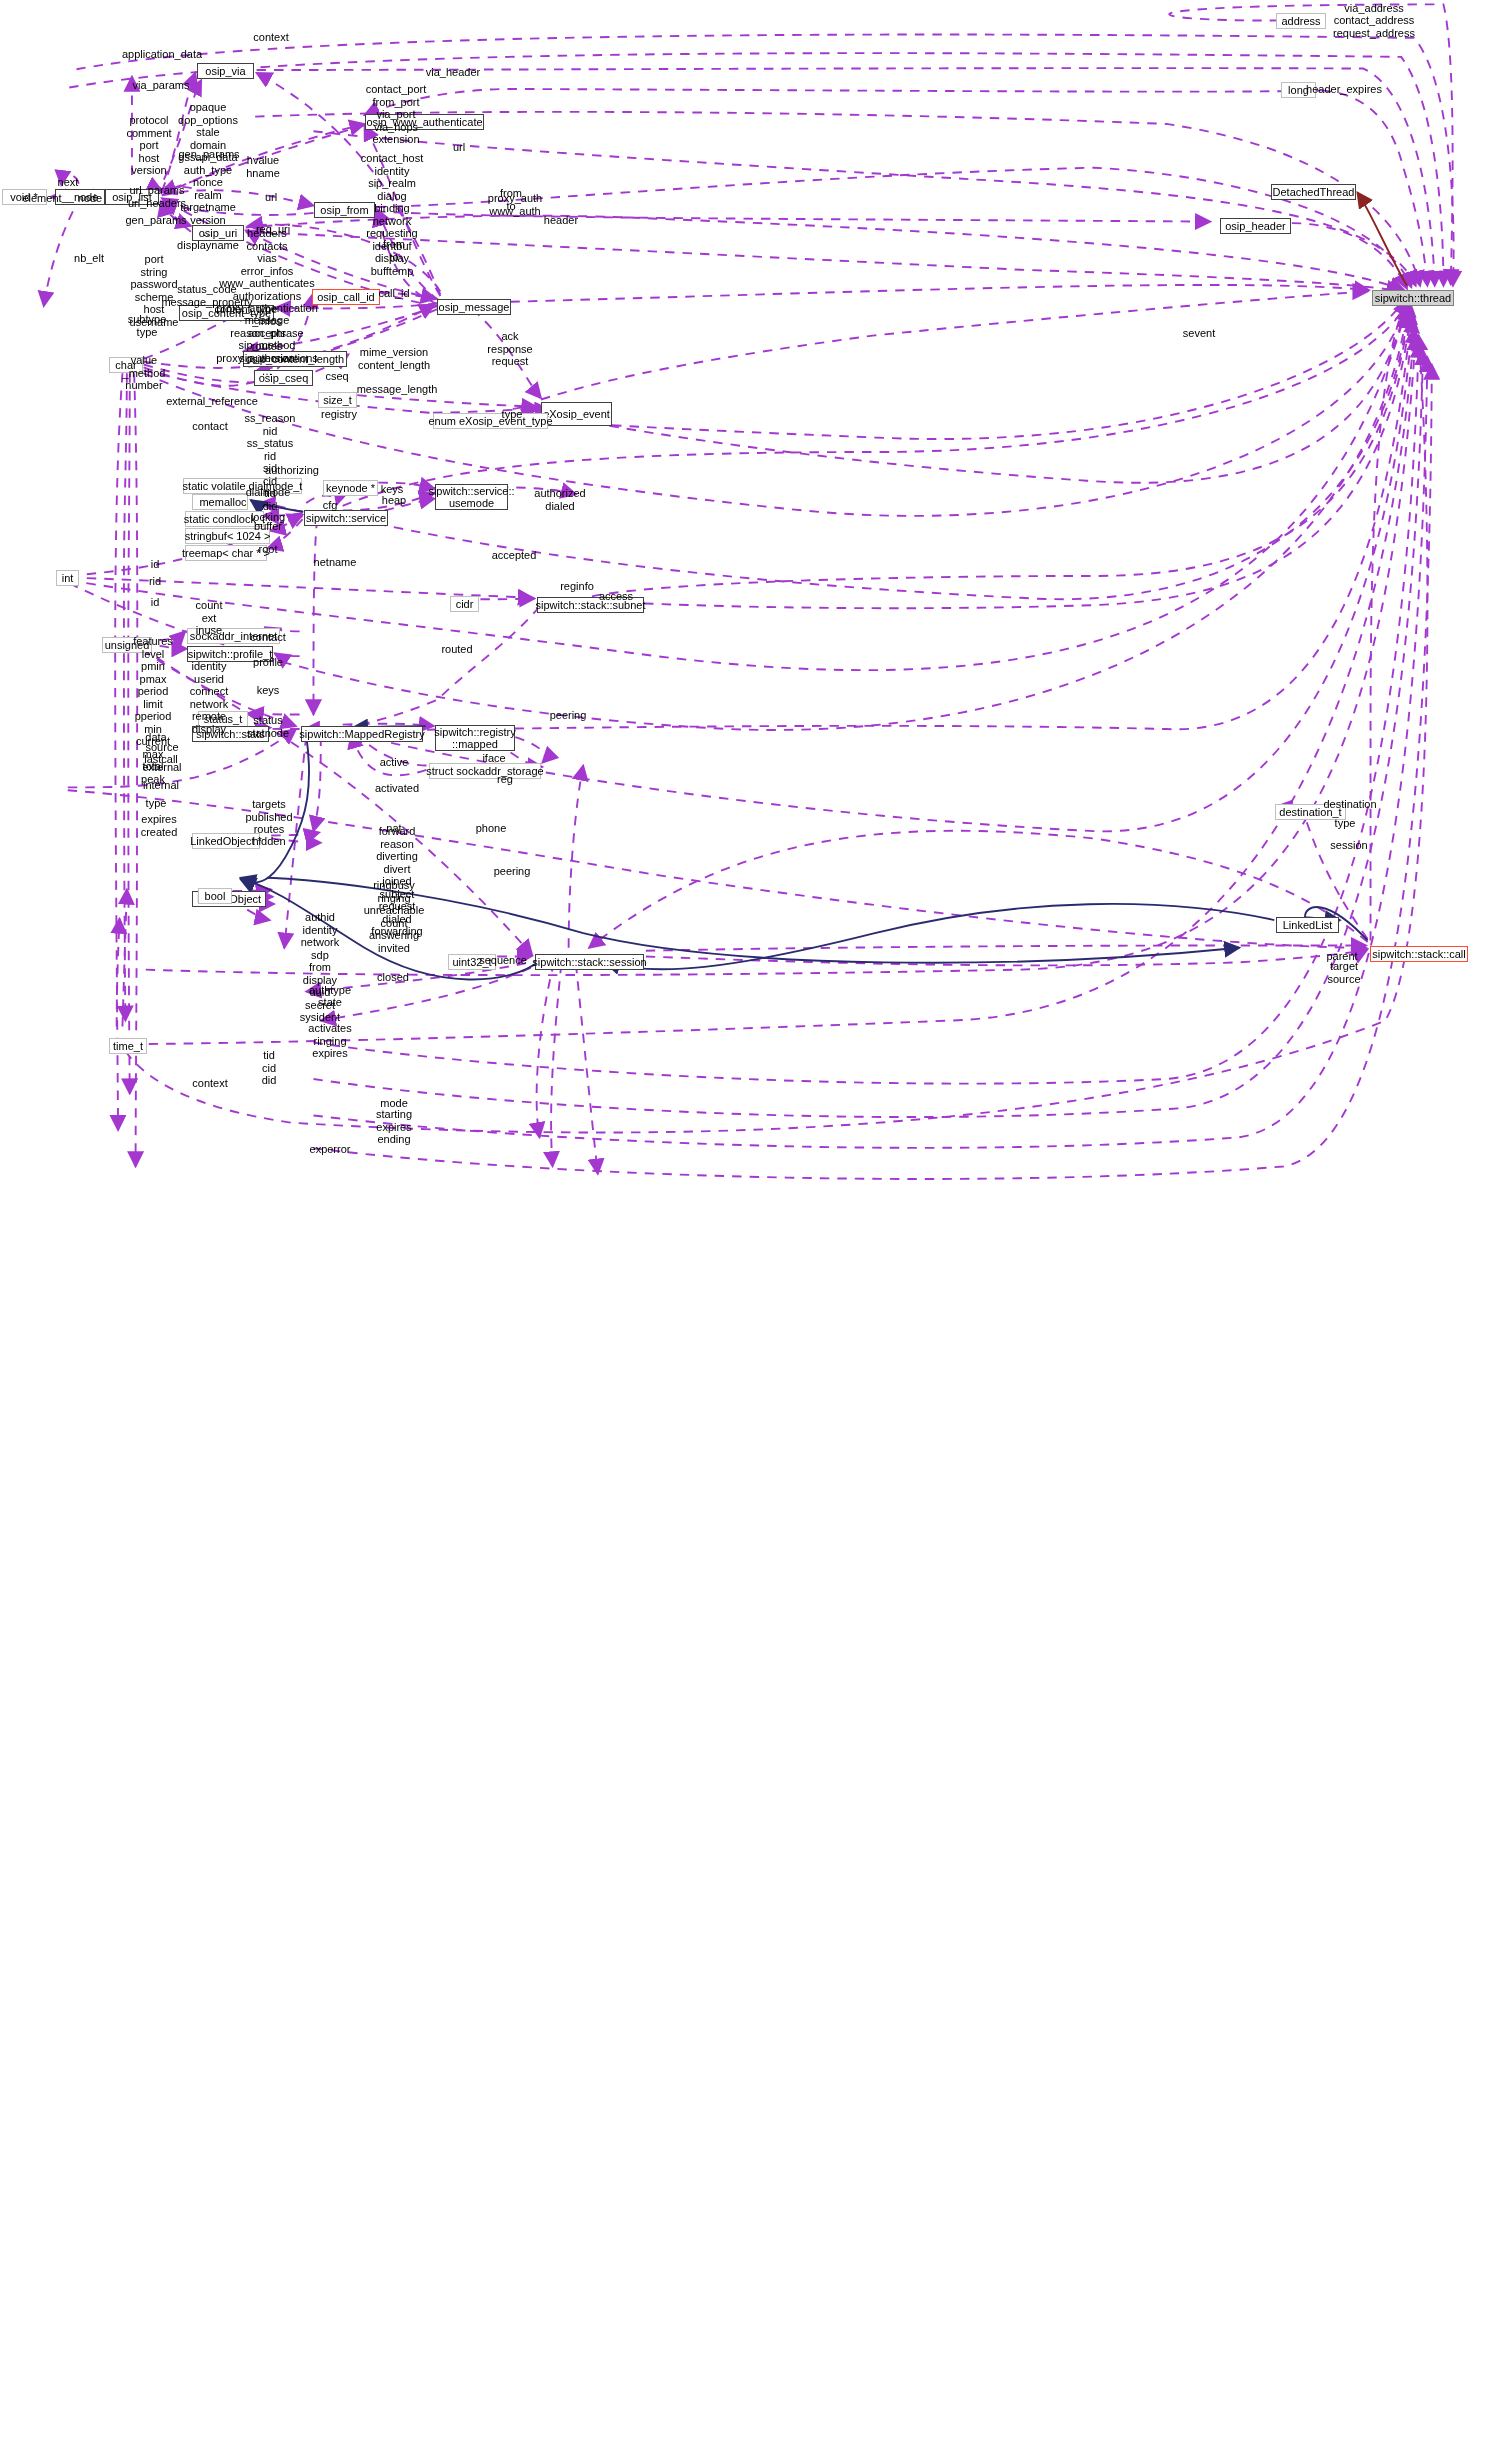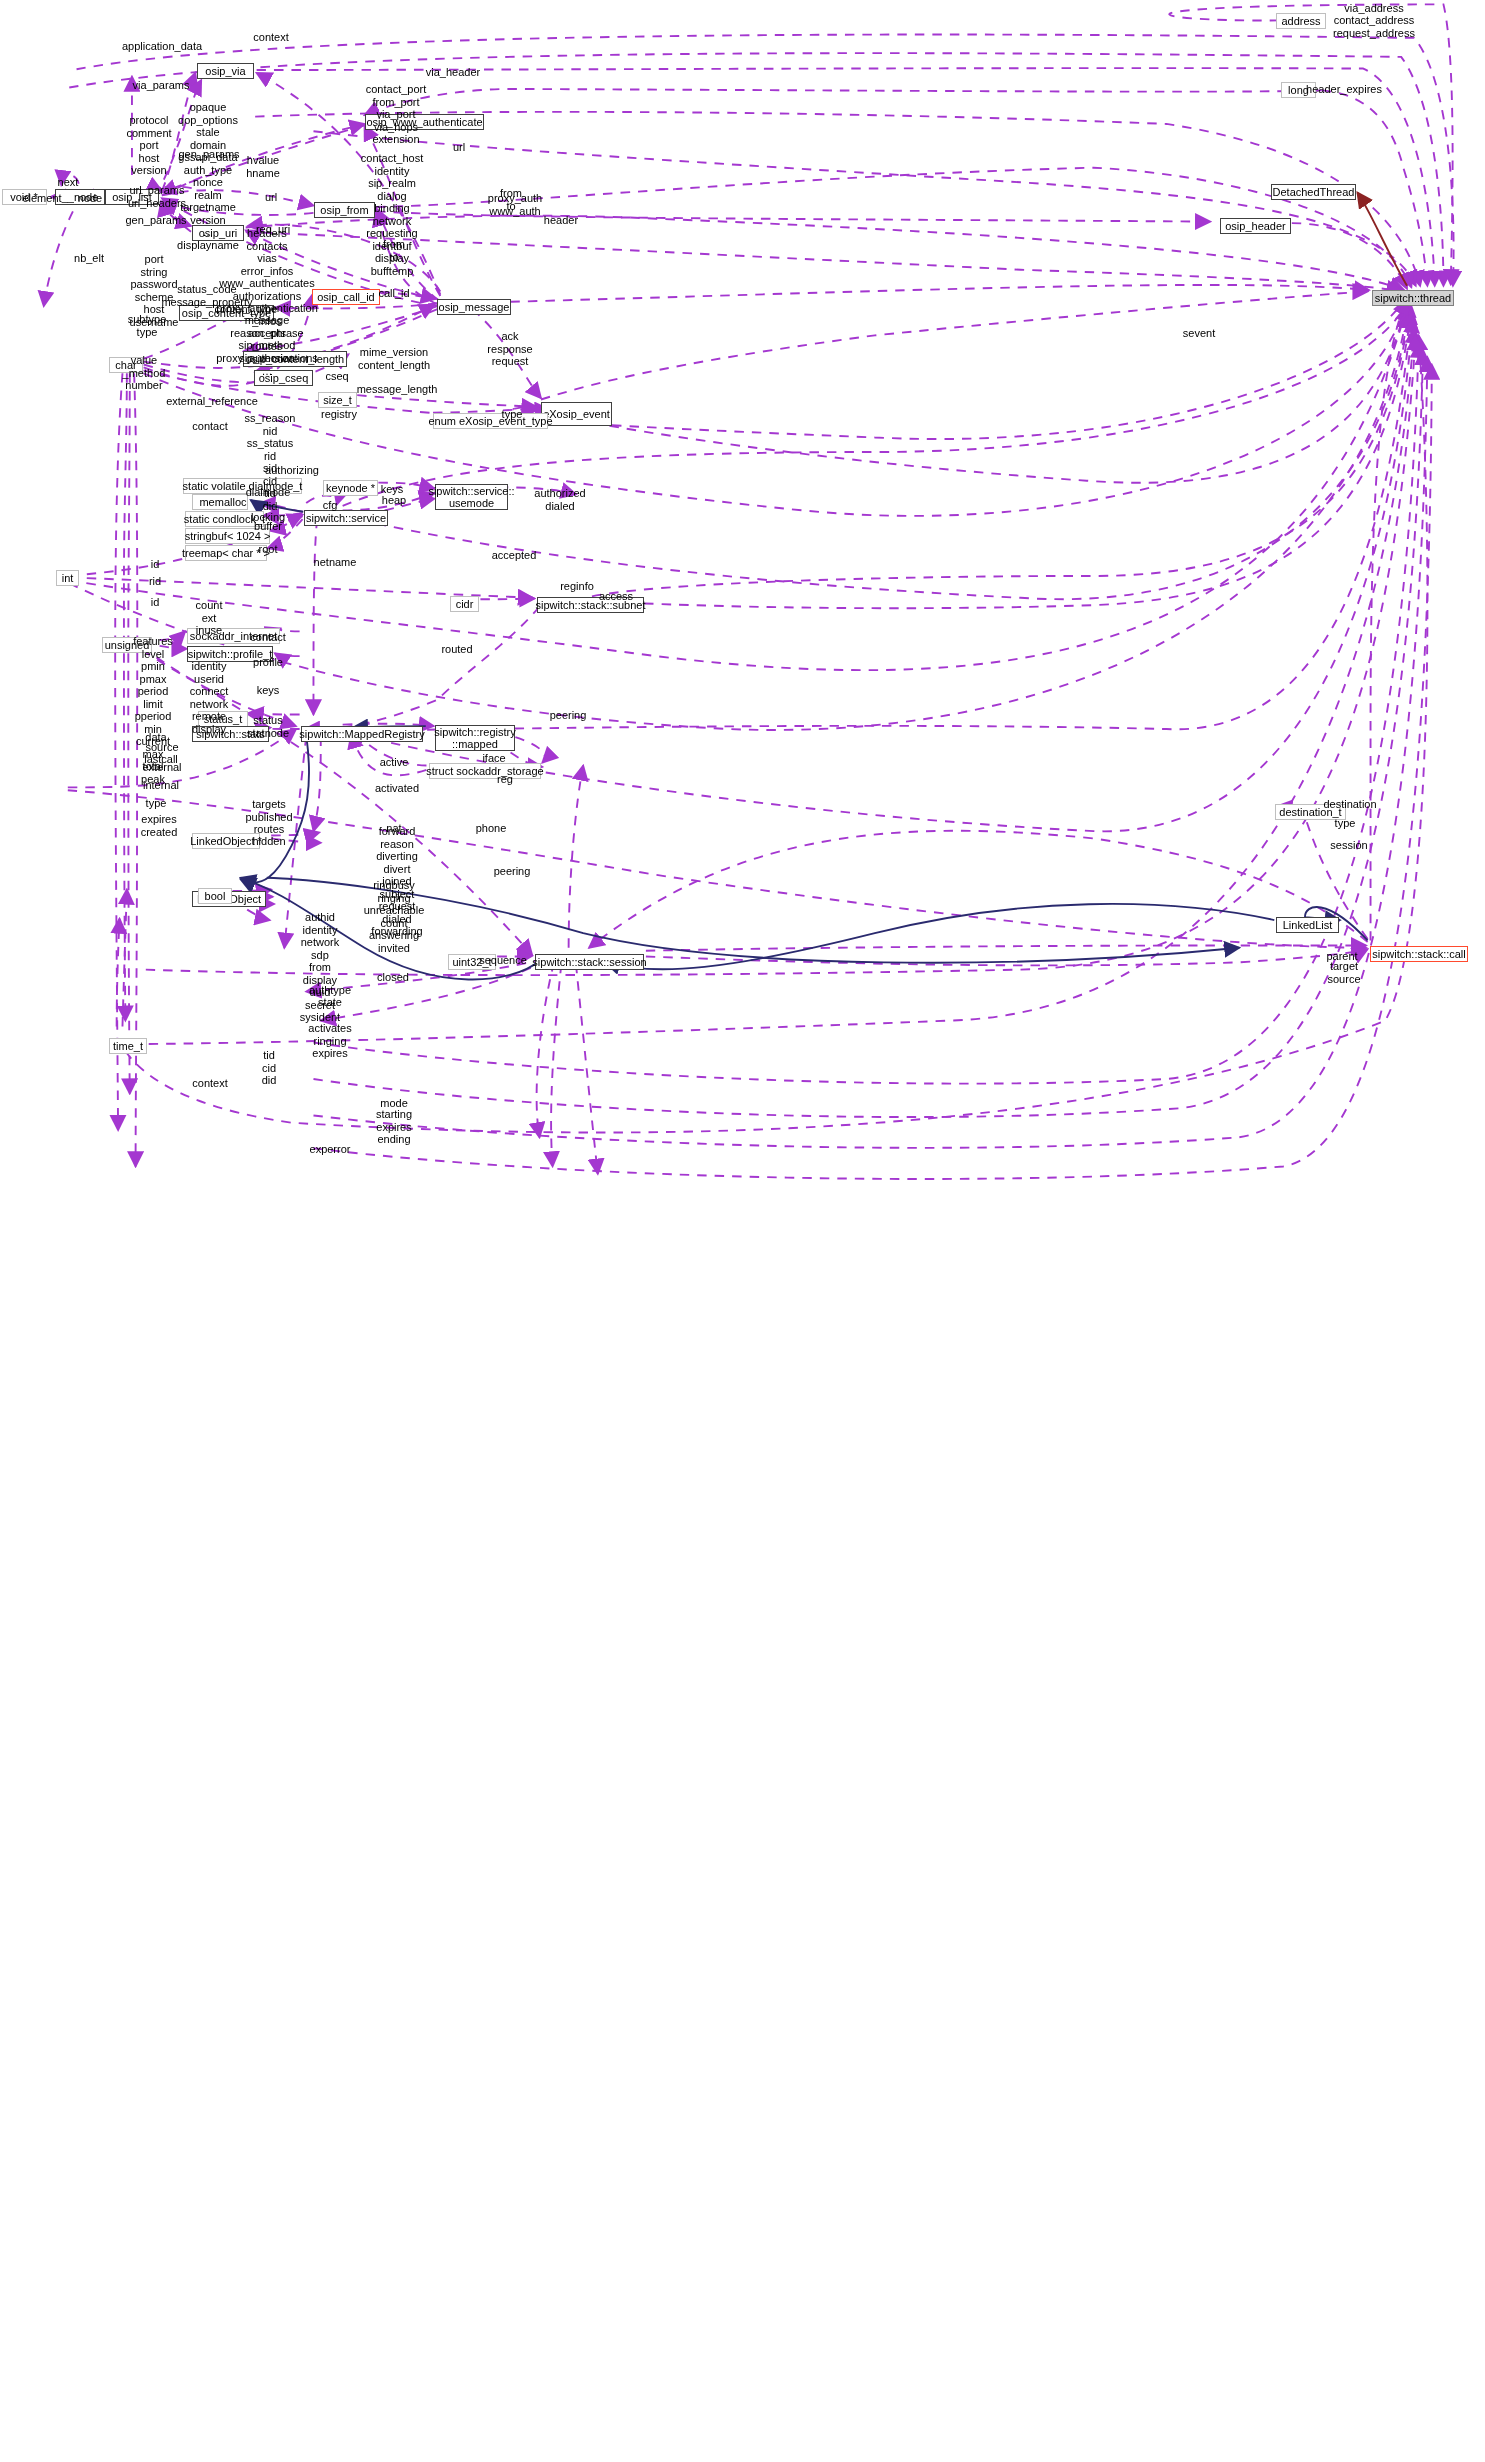--- a/index.html
+++ b/index.html
@@ -272,21 +272,21 @@
       <div class="node thin" style="left: 448px; top: 954px; width: 48px; height: 16px;">uint32_t</div>
       <div class="node bold" style="left: 535px; top: 954px; width: 109px; height: 16px;">sipwitch::stack::session</div>
       <div class="node high" style="left: 1370px; top: 946px; width: 98px; height: 16px;">sipwitch::stack::call</div>
       <div class="node thin" style="left: 109px; top: 1038px; width: 38px; height: 16px;">time_t</div>
     </div>
   <div id="label-layer">
       <div class="lbl" style="left: 1374px; top: 1.5px;">via_address
 contact_address
 request_address</div>
       <div class="lbl" style="left: 271px; top: 31px;">context</div>
-      <div class="lbl" style="left: 162px; top: 40px;">application_data</div>
+      <div class="lbl" style="left: 162px; top: 48px;">application_data</div>
       <div class="lbl" style="left: 453px; top: 66px;">via_header</div>
       <div class="lbl" style="left: 161px; top: 79px;">via_params</div>
       <div class="lbl" style="left: 396px; top: 83px;">contact_port
 from_port
 via_port
 via_hops
 extension</div>
       <div class="lbl" style="left: 1344px; top: 83px;">header_expires</div>
       <div class="lbl" style="left: 208px; top: 101px;">opaque
 qop_options

